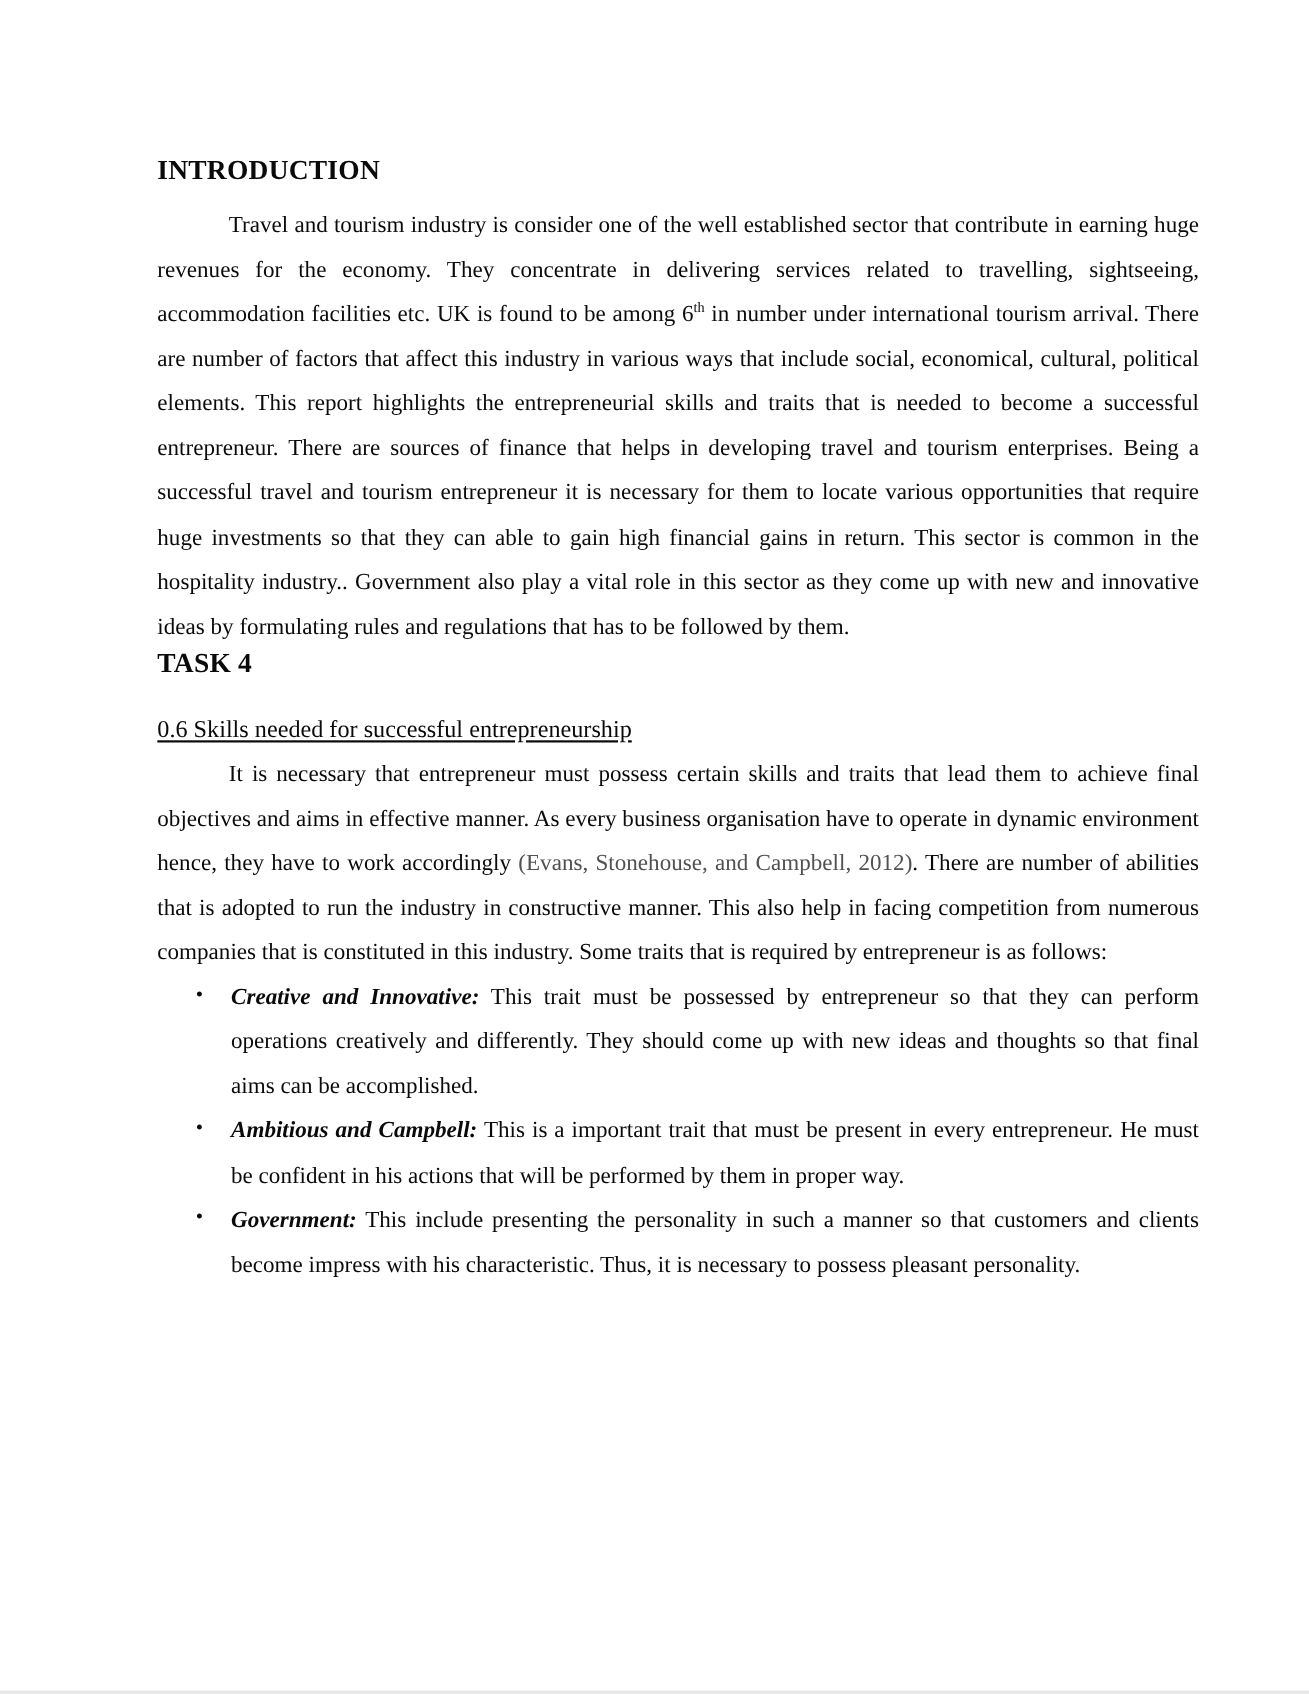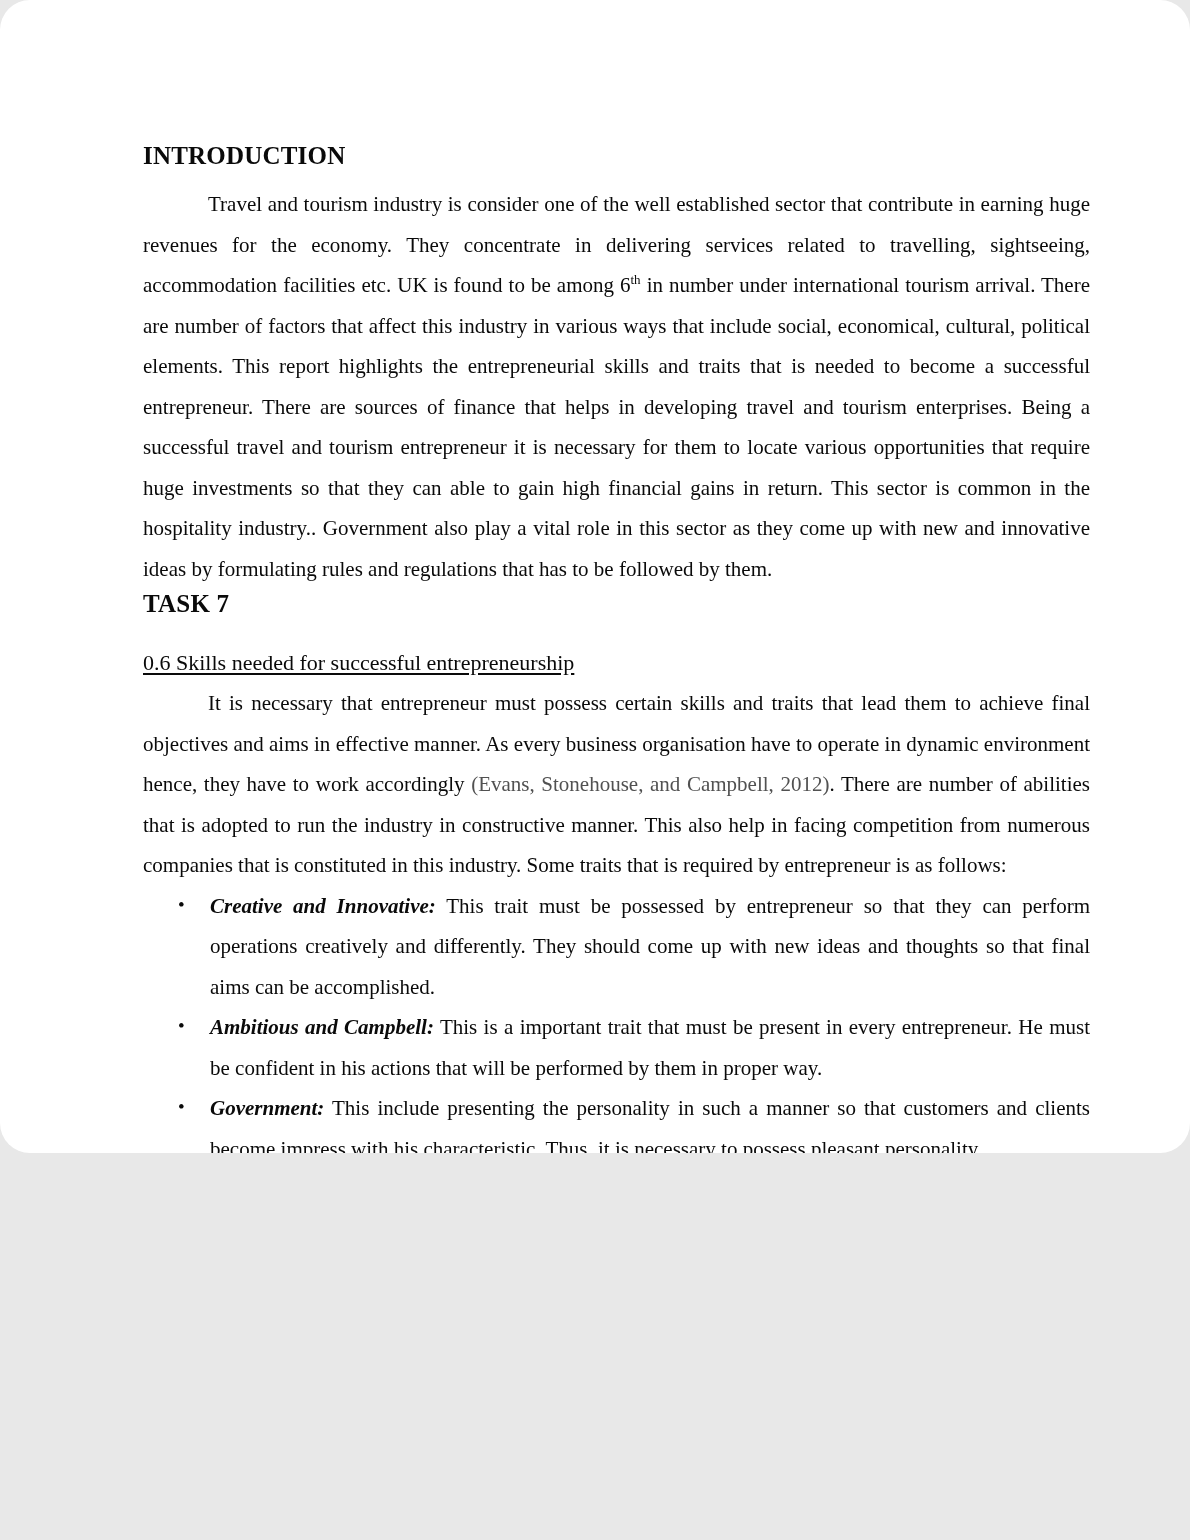--- a/index.html
+++ b/index.html
@@ -4,29 +4,28 @@
 <style>
   :root{
     --bg: #ffffff;
     --text: #0a0a0a;
     --citation: #515151;
   }
   * { box-sizing: border-box; }
   html,body { margin:0; padding:0; background:#e8e8e8; }
   .page {
     width:1190px;
-    height:1153px;
+    height:1537px;
     background: var(--bg);
     color: var(--text);
     font-family: "Liberation Serif", "DejaVu Serif", serif;
     padding: 141px 100px 0 143px;
     position: relative;
     overflow: hidden;
     margin: 0 auto;
-    border-radius: 30px;
   }
   .doc-heading {
     font-size: 25px;
     font-weight: 700;
     line-height: 30px;
     margin: 0 0 13px 0;
     letter-spacing: 0.2px;
   }
   .task-heading {
     font-size: 25px;
@@ -85,21 +84,21 @@
 </style>
 </head>
 <body>
 
 <div class="page">
 
   <h1 class="doc-heading">INTRODUCTION</h1>
 
   <p class="body-p first-indent"><span>Travel and tourism industry is consider one of the well established sector that contribute in earning huge revenues for the economy. They concentrate in delivering services related to travelling, sightseeing, accommodation facilities etc. UK is found to be among 6</span><sup class="ord">th</sup><span> in number under international tourism arrival. There are number of factors that affect this industry in various ways that include social, economical, cultural, political elements. This report highlights the entrepreneurial skills and traits that is needed to become a successful entrepreneur. There are sources of finance that helps in developing travel and tourism enterprises. Being a successful travel and tourism entrepreneur it is necessary for them to locate various opportunities that require huge investments so that they can able to gain high financial gains in return. This sector is common in the hospitality industry.. Government also play a vital role in this sector as they come up with new and innovative ideas by formulating rules and regulations that has to be followed by them.</span></p>
 
-  <h1 class="task-heading">TASK 7</h1>
+  <h1 class="task-heading">TASK 4</h1>
 
   <h2 class="section-heading">0.6 Skills needed for successful entrepreneurship</h2>
 
   <p class="body-p first-indent"><span>It is necessary that entrepreneur must possess certain skills and traits that lead them to achieve final objectives and aims in effective manner. As every business organisation have to operate in dynamic environment hence, they have to work accordingly </span><span class="citation">(Evans, Stonehouse,  and Campbell, 2012)</span><span>. There are number of abilities that is adopted to run the industry in constructive manner. This also help in facing competition from numerous companies that is constituted in this industry. Some traits that is required by entrepreneur is as follows:</span></p>
 
   <ul class="traits">
     <li>
       <span class="marker">•</span><span class="lead">Creative and Innovative:</span><span> This trait must be possessed by entrepreneur so that they can perform operations creatively and differently. They should come up with new ideas and thoughts so that final aims can be accomplished.</span>
     </li>
     <li>

